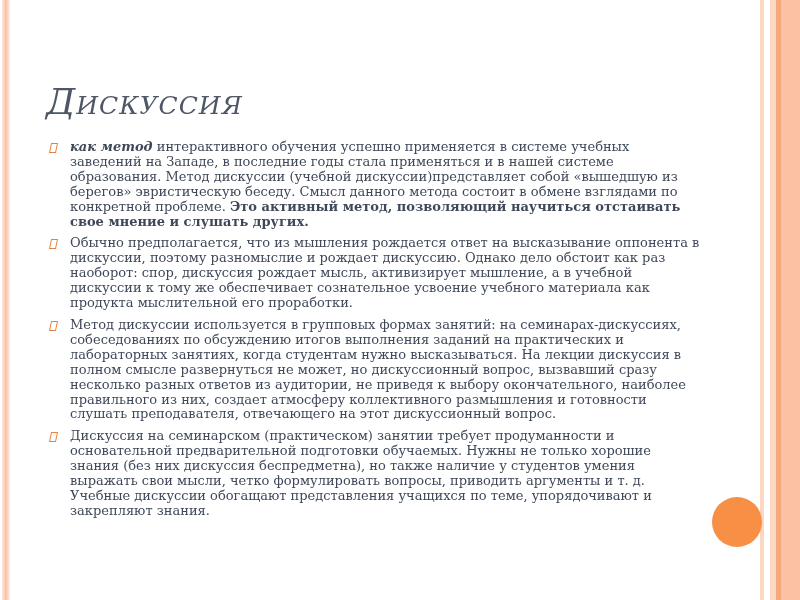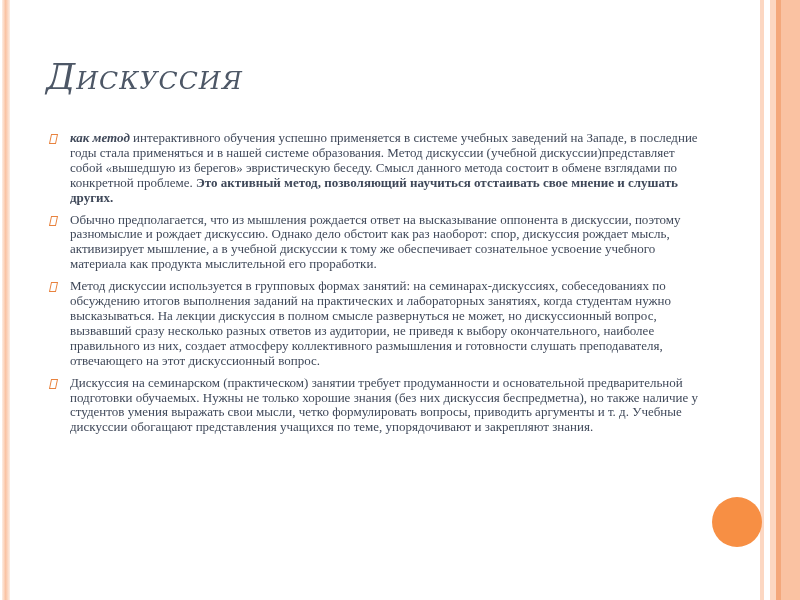--- a/index.html
+++ b/index.html
@@ -22,31 +22,31 @@
   .rs2{left:770px;width:6px;background:var(--stripe-light);}
   .rs3{left:776px;width:5px;background:var(--stripe-dark);}
   .rs4{left:781px;width:19px;background:var(--stripe-mid);}
   
   .circle{
     position:absolute;left:712px;top:497px;width:50px;height:50px;
     border-radius:50%;background:var(--accent);
   }
   
   .title{
-    position:absolute;left:46px;top:56px;margin:0;
+    position:absolute;left:46px;top:81px;margin:0;
     font-size:36px;font-weight:400;font-style:italic;
     font-variant:small-caps;letter-spacing:1px;
     color:var(--title-color);
     white-space:nowrap;
     text-align:right;
   }
   
   .bullets{
-    position:absolute;left:48px;top:131px;width:652px;
-    margin:0;padding:0;list-style:none;font-family:Liberation Serif, serif;
+    position:absolute;left:48px;top:140px;width:652px;
+    margin:0;padding:0;list-style:none;
   }
   .bullets li{
     position:relative;
     padding-left:22px;
     margin:0 0 7px 0;
     font-size:13px;line-height:14.9px;
     color:var(--body-color);
     text-align:left;
   }
   .marker{

